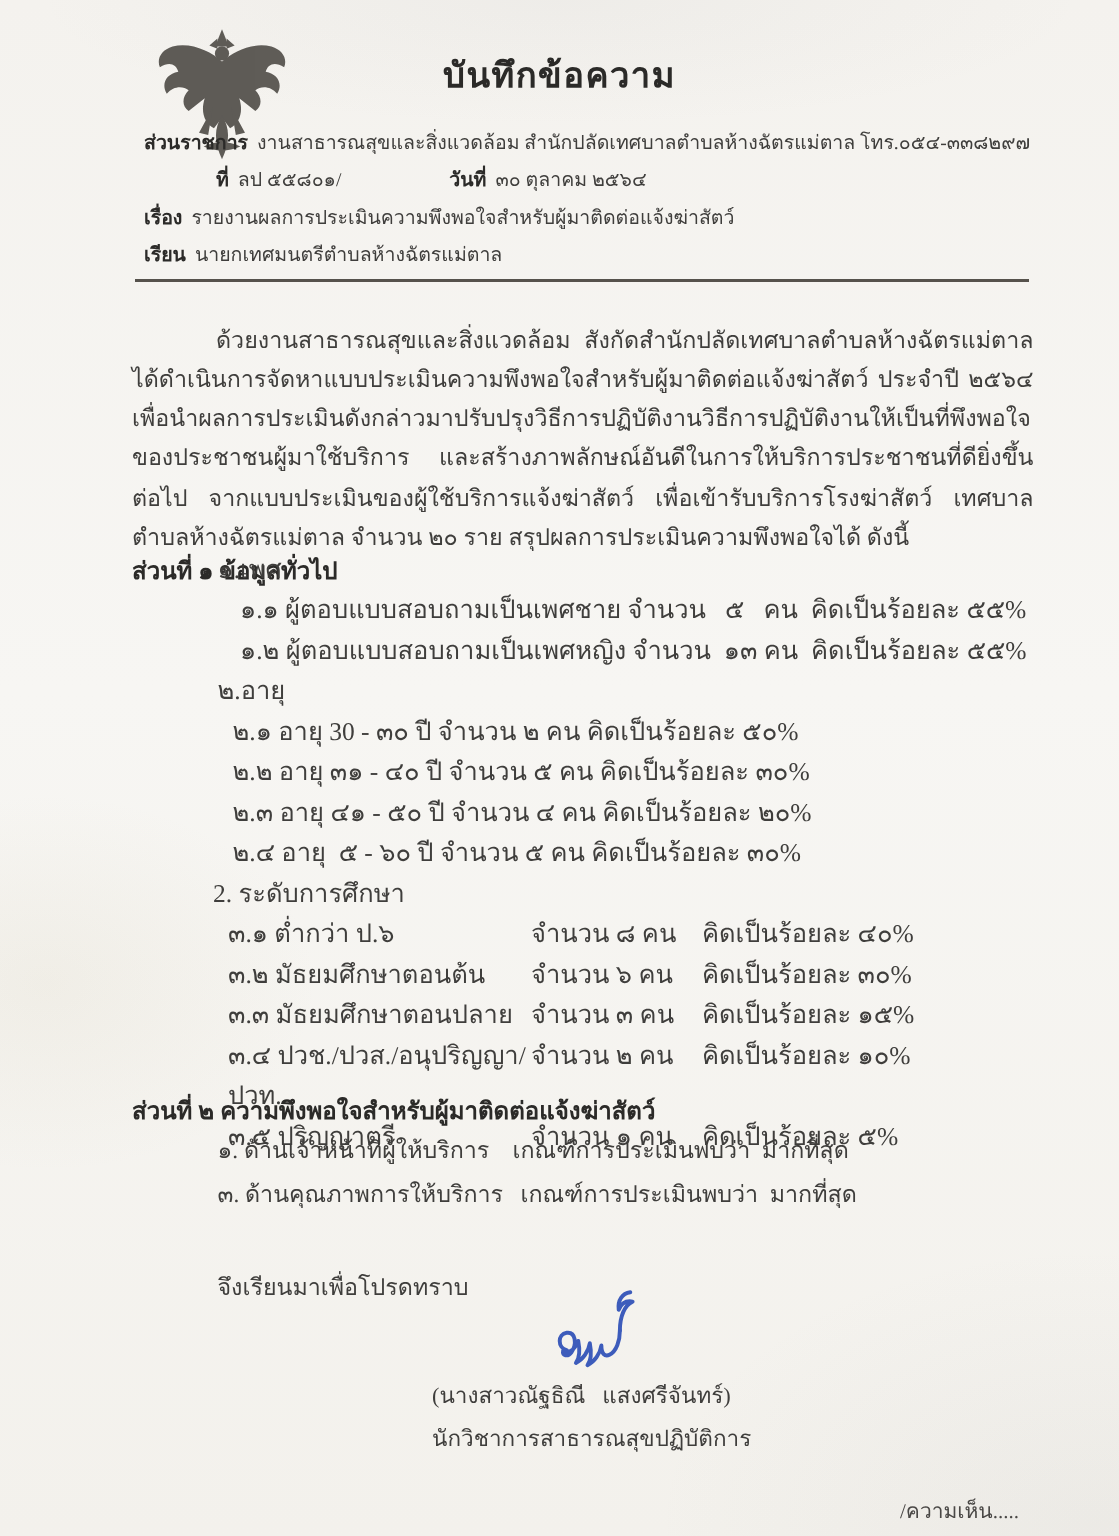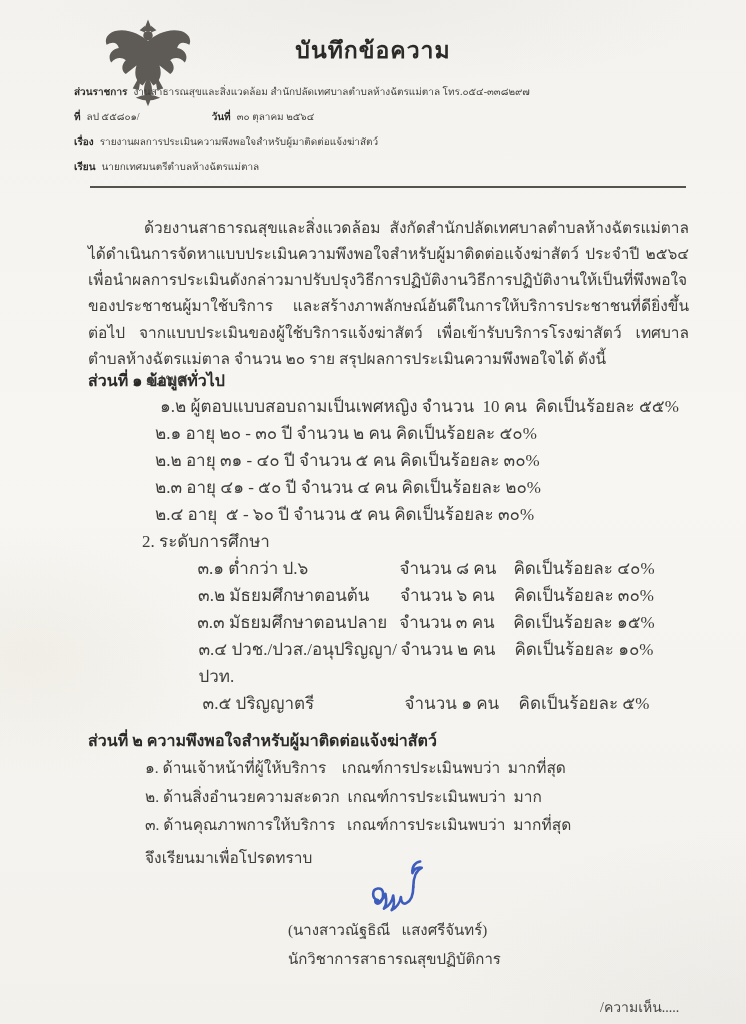--- a/index.html
+++ b/index.html
@@ -20,24 +20,24 @@
   }
 
   .garuda { position: absolute; left: 102px; top: 14px; width: 92px; height: 100px; }
 
   .doc-title {
     position: absolute; top: 32px; left: 0; width: 100%;
     text-align: center; font-size: 23px; font-weight: bold; color: #2b2a28;
     letter-spacing: 1px;
   }
 
-  .hdr { position: absolute; left: 74px; font-size: 10px; white-space: nowrap; }
+  .hdr { position: absolute; left: 96px; font-size: 13px; white-space: nowrap; }
   .hdr .lbl { font-weight: bold; color: #2b2a28; margin-right: 6px; }
   .hdr-agency { top: 84px; }
-  .hdr-no     { top: 109px; }
+  .hdr-no     { top: 109px; margin-left: 48px; }
   .hdr-no .date-part { margin-left: 72px; }
   .hdr-subject{ top: 134px; }
   .hdr-to     { top: 159px; }
 
   .rule {
     position: absolute; top: 186px; left: 90px; width: 596px;
     border-top: 2px solid #56524c; height: 0;
   }
 
   .intro {
@@ -54,21 +54,21 @@
   .s1-head { top: 340px; margin-top: 28px; }
   .s2-head { top: 728px; }
 
   .list1 { position: absolute; top: 366px; left: 88px; width: 612px; font-size: 17px; }
   .list1 .line { line-height: 27px; white-space: pre-wrap; }
   .pl54 { padding-left: 54px; }
   .pl57 { padding-left: 57px; }
   .pl67 { padding-left: 67px; }
   .pl72 { padding-left: 72px; }
 
-  .edu-row { display: flex; line-height: 27px; padding-left: 64px; justify-content: center; }
+  .edu-row { display: flex; line-height: 27px; padding-left: 64px; }
   .edu-label { width: 202px; white-space: pre-wrap; }
   .edu-count { width: 114px; white-space: pre-wrap; }
   .edu-pct   { white-space: pre-wrap; }
 
   .list2 { position: absolute; top: 754px; left: 88px; width: 612px; font-size: 15.5px; }
   .list2 .line { line-height: 28.5px; padding-left: 57px; white-space: pre-wrap; }
 
   .closing { position: absolute; top: 845px; left: 145px; font-size: 15.5px; }
 
   .sig-block { position: absolute; top: 860px; left: 288px; width: 276px; }
@@ -132,23 +132,25 @@
   </div>
 
   <div class="rule"></div>
 
   <p class="intro">ด้วยงานสาธารณสุขและสิ่งแวดล้อม สังกัดสำนักปลัดเทศบาลตำบลห้างฉัตรแม่ตาล ได้ดำเนินการจัดหาแบบประเมินความพึงพอใจสำหรับผู้มาติดต่อแจ้งฆ่าสัตว์ ประจำปี ๒๕๖๔ เพื่อนำผลการประเมินดังกล่าวมาปรับปรุงวิธีการปฏิบัติงานวิธีการปฏิบัติงานให้เป็นที่พึงพอใจของประชาชนผู้มาใช้บริการ และสร้างภาพลักษณ์อันดีในการให้บริการประชาชนที่ดียิ่งขึ้นต่อไป จากแบบประเมินของผู้ใช้บริการแจ้งฆ่าสัตว์ เพื่อเข้ารับบริการโรงฆ่าสัตว์ เทศบาลตำบลห้างฉัตรแม่ตาล จำนวน ๒๐ ราย สรุปผลการประเมินความพึงพอใจได้ ดังนี้</p>
 
   <div class="s1-head">ส่วนที่ ๑ ข้อมูลทั่วไป</div>
 
   <div class="list1">
     <div class="line pl57 bold-none">๑.เพศ</div>
-    <div class="line pl72">๑.๒ ผู้ตอบแบบสอบถามเป็นเพศหญิง จำนวน  10 คน  คิดเป็นร้อยละ ๕๕%</div>
-
-    <div class="line pl67">๒.๑ อายุ ๒๐ - ๓๐ ปี จำนวน ๒ คน คิดเป็นร้อยละ ๕๐%</div>
+    <div class="line pl72">๑.๑ ผู้ตอบแบบสอบถามเป็นเพศชาย จำนวน   ๕   คน  คิดเป็นร้อยละ ๕๕%</div>
+    <div class="line pl72">๑.๒ ผู้ตอบแบบสอบถามเป็นเพศหญิง จำนวน  ๑๓ คน  คิดเป็นร้อยละ ๕๕%</div>
+
+    <div class="line pl57">๒.อายุ</div>
+    <div class="line pl67">๒.๑ อายุ 30 - ๓๐ ปี จำนวน ๒ คน คิดเป็นร้อยละ ๕๐%</div>
     <div class="line pl67">๒.๒ อายุ ๓๑ - ๔๐ ปี จำนวน ๕ คน คิดเป็นร้อยละ ๓๐%</div>
     <div class="line pl67">๒.๓ อายุ ๔๑ - ๕๐ ปี จำนวน ๔ คน คิดเป็นร้อยละ ๒๐%</div>
     <div class="line pl67">๒.๔ อายุ  ๕ - ๖๐ ปี จำนวน ๕ คน คิดเป็นร้อยละ ๓๐%</div>
 
     <div class="line pl54">2. ระดับการศึกษา</div>
 
     <div class="edu-row">
       <span class="edu-label">๓.๑ ต่ำกว่า ป.๖</span>
       <span class="edu-count">จำนวน ๘ คน</span>
       <span class="edu-pct">คิดเป็นร้อยละ ๔๐%</span>
@@ -172,21 +174,20 @@
       <span class="edu-label">๓.๕ ปริญญาตรี</span>
       <span class="edu-count">จำนวน ๑ คน</span>
       <span class="edu-pct">คิดเป็นร้อยละ ๕%</span>
     </div>
   </div>
 
   <div class="s2-head">ส่วนที่ ๒ ความพึงพอใจสำหรับผู้มาติดต่อแจ้งฆ่าสัตว์</div>
 
   <div class="list2">
     <div class="line">๑. ด้านเจ้าหน้าที่ผู้ให้บริการ    เกณฑ์การประเมินพบว่า  มากที่สุด</div>
-    <div class="line">๒. ด้านสิ่งอำนวยความสะดวก  เกณฑ์การประเมินพบว่า  มาก</div>
     <div class="line">๓. ด้านคุณภาพการให้บริการ   เกณฑ์การประเมินพบว่า  มากที่สุด</div>
   </div>
 
   <div class="closing">จึงเรียนมาเพื่อโปรดทราบ</div>
 
   <div class="sig-block">
     <svg class="sig-ink" width="78" height="54" viewBox="0 0 100 70" aria-hidden="true">
       <g fill="none" stroke="#3d5cbb" stroke-width="3.4" stroke-linecap="round" stroke-linejoin="round">
         <path d="M16 52 c-8 -2 -8 -14 0 -15 c8 -1 9 10 4 17 c-3 4 -8 3 -7 -2 c4 4 10 0 13 -8 c2 10 1 15 -2 19 c6 -3 11 -10 12 -17 c2 10 1 15 -2 19 c6 -3 11 -10 12 -17 c0 7 3 10 7 8 c6 -3 9 -12 9 -21"></path>
         <path d="M62 35 c0 -12 4 -22 11 -25 c-6 -1 -10 2 -12 7 c-1 -8 3 -14 10 -15"></path>

